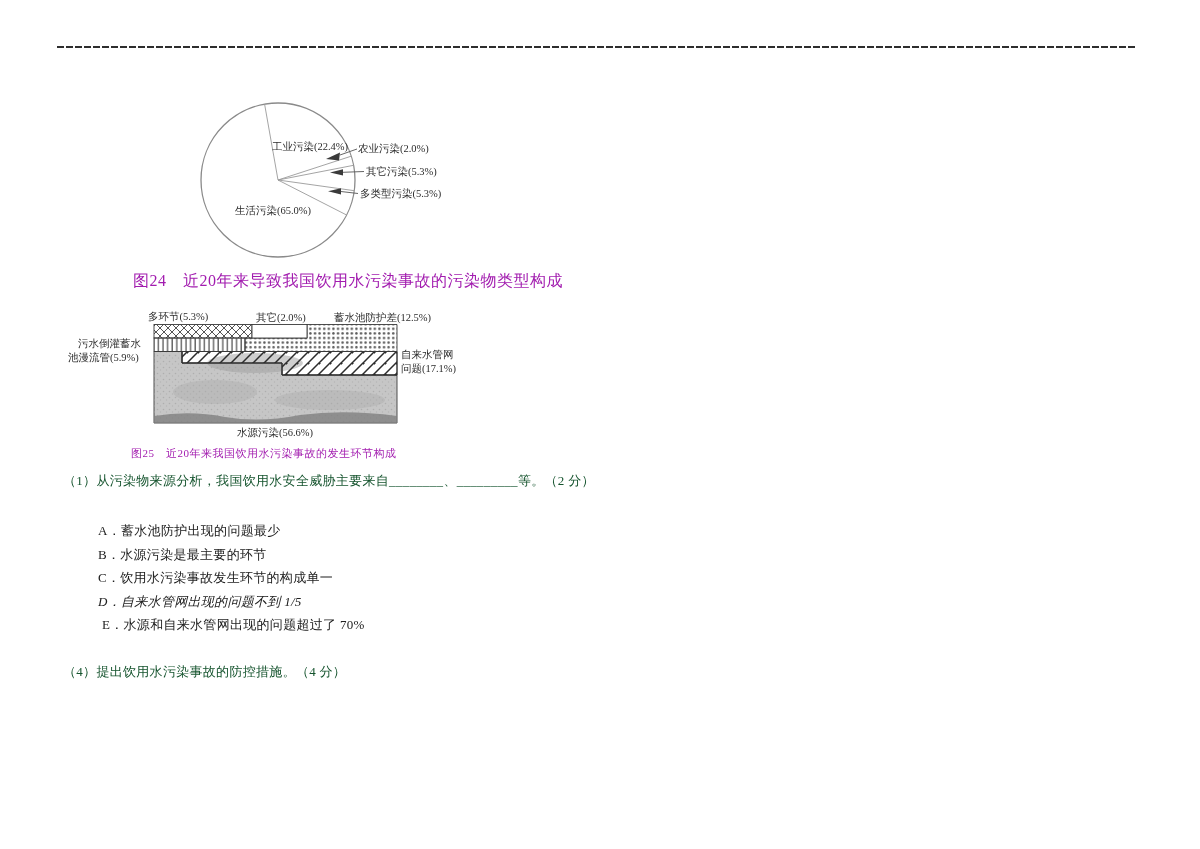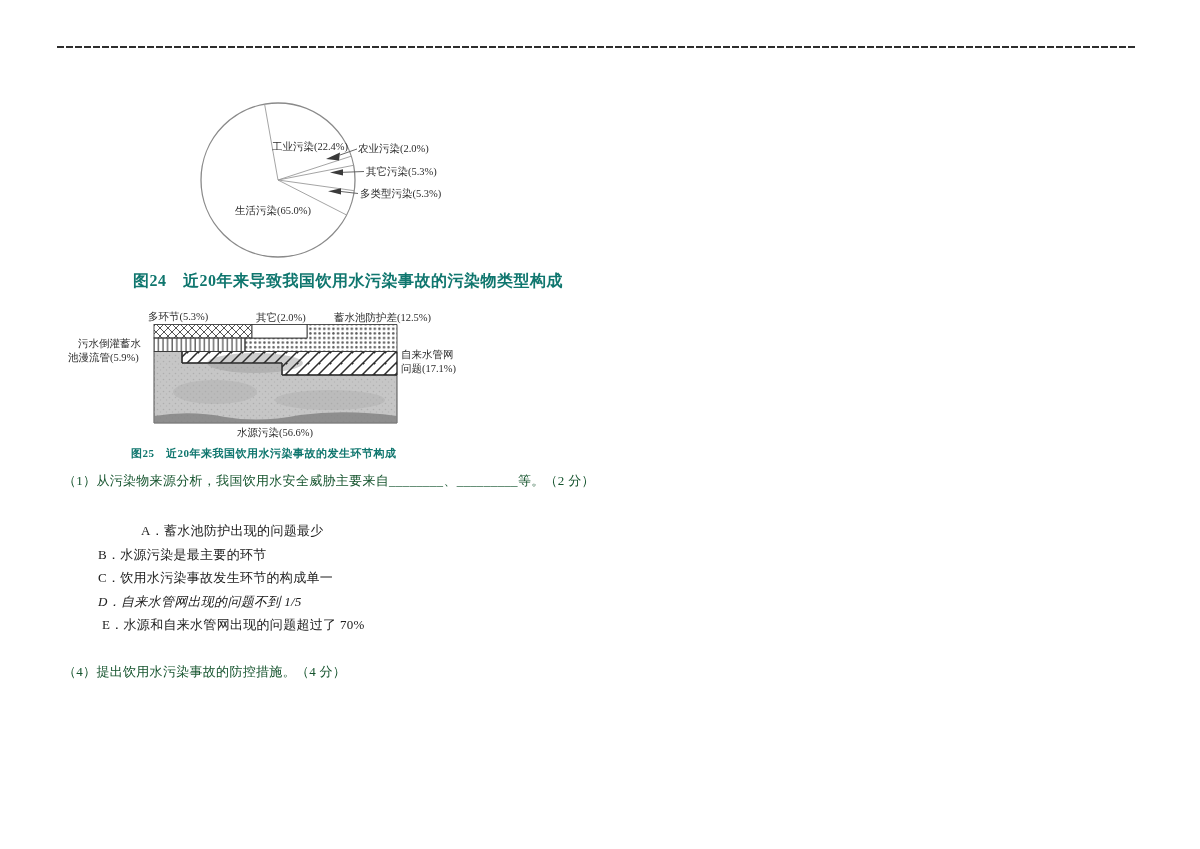--- a/index.html
+++ b/index.html
@@ -6,21 +6,21 @@
   .page{
     position:relative;width:1200px;height:849px;background:#ffffff;
     font-family:"Liberation Serif","DejaVu Serif",serif;color:#1d1d1d;overflow:hidden;
   }
   .abs{position:absolute;}
   .rule-top{
     left:57px;top:46px;width:1079px;height:2px;
     background:repeating-linear-gradient(90deg,#2e2e2e 0 7px,transparent 7px 9px);
   }
   .fig-caption{
-    font-weight:bold;font-size:16px;letter-spacing:0.5px;color:#0f766e;white-space:nowrap;
+    font-weight:normal;font-size:16px;letter-spacing:0.5px;color:#a21caf;white-space:nowrap;
   }
   .q-line{font-size:13px;color:#14532d;white-space:nowrap;letter-spacing:0.3px;}
   .opt-line{font-size:13px;color:#202020;white-space:nowrap;letter-spacing:0.3px;}
   svg text{font-family:"Liberation Serif","DejaVu Serif",serif;fill:#2c2c2c;}
   .pie-label{font-size:10.5px;}
   .bar-label{font-size:10.5px;}
 </style>
 </head>
 <body>
 
@@ -105,21 +105,21 @@
     <text class="bar-label" x="68" y="361">池漫流管(5.9%)</text>
     <text class="bar-label" x="401" y="358">自来水管网</text>
     <text class="bar-label" x="401" y="372">问题(17.1%)</text>
     <text class="bar-label" x="237" y="436">水源污染(56.6%)</text>
   </svg>
 
   <div class="abs fig-caption" style="left:131px;top:446px;font-size:11px;">图25　近20年来我国饮用水污染事故的发生环节构成</div>
 
   <div class="abs q-line" style="left:63px;top:472px;">（1）从污染物来源分析，我国饮用水安全威胁主要来自________、_________等。（2 分）</div>
 
-  <div class="abs opt-line" style="left:98px;top:522px;margin-left:43px;">A．蓄水池防护出现的问题最少</div>
+  <div class="abs opt-line" style="left:98px;top:522px;">A．蓄水池防护出现的问题最少</div>
   <div class="abs opt-line" style="left:98px;top:546px;">B．水源污染是最主要的环节</div>
   <div class="abs opt-line" style="left:98px;top:569px;">C．饮用水污染事故发生环节的构成单一</div>
   <div class="abs opt-line" style="left:98px;top:593px;font-style:italic;">D．自来水管网出现的问题不到 1/5</div>
   <div class="abs opt-line" style="left:102px;top:616px;">E．水源和自来水管网出现的问题超过了 70%</div>
 
   <div class="abs q-line" style="left:63px;top:663px;">（4）提出饮用水污染事故的防控措施。（4 分）</div>
 
 </div>
 
 </body></html>

